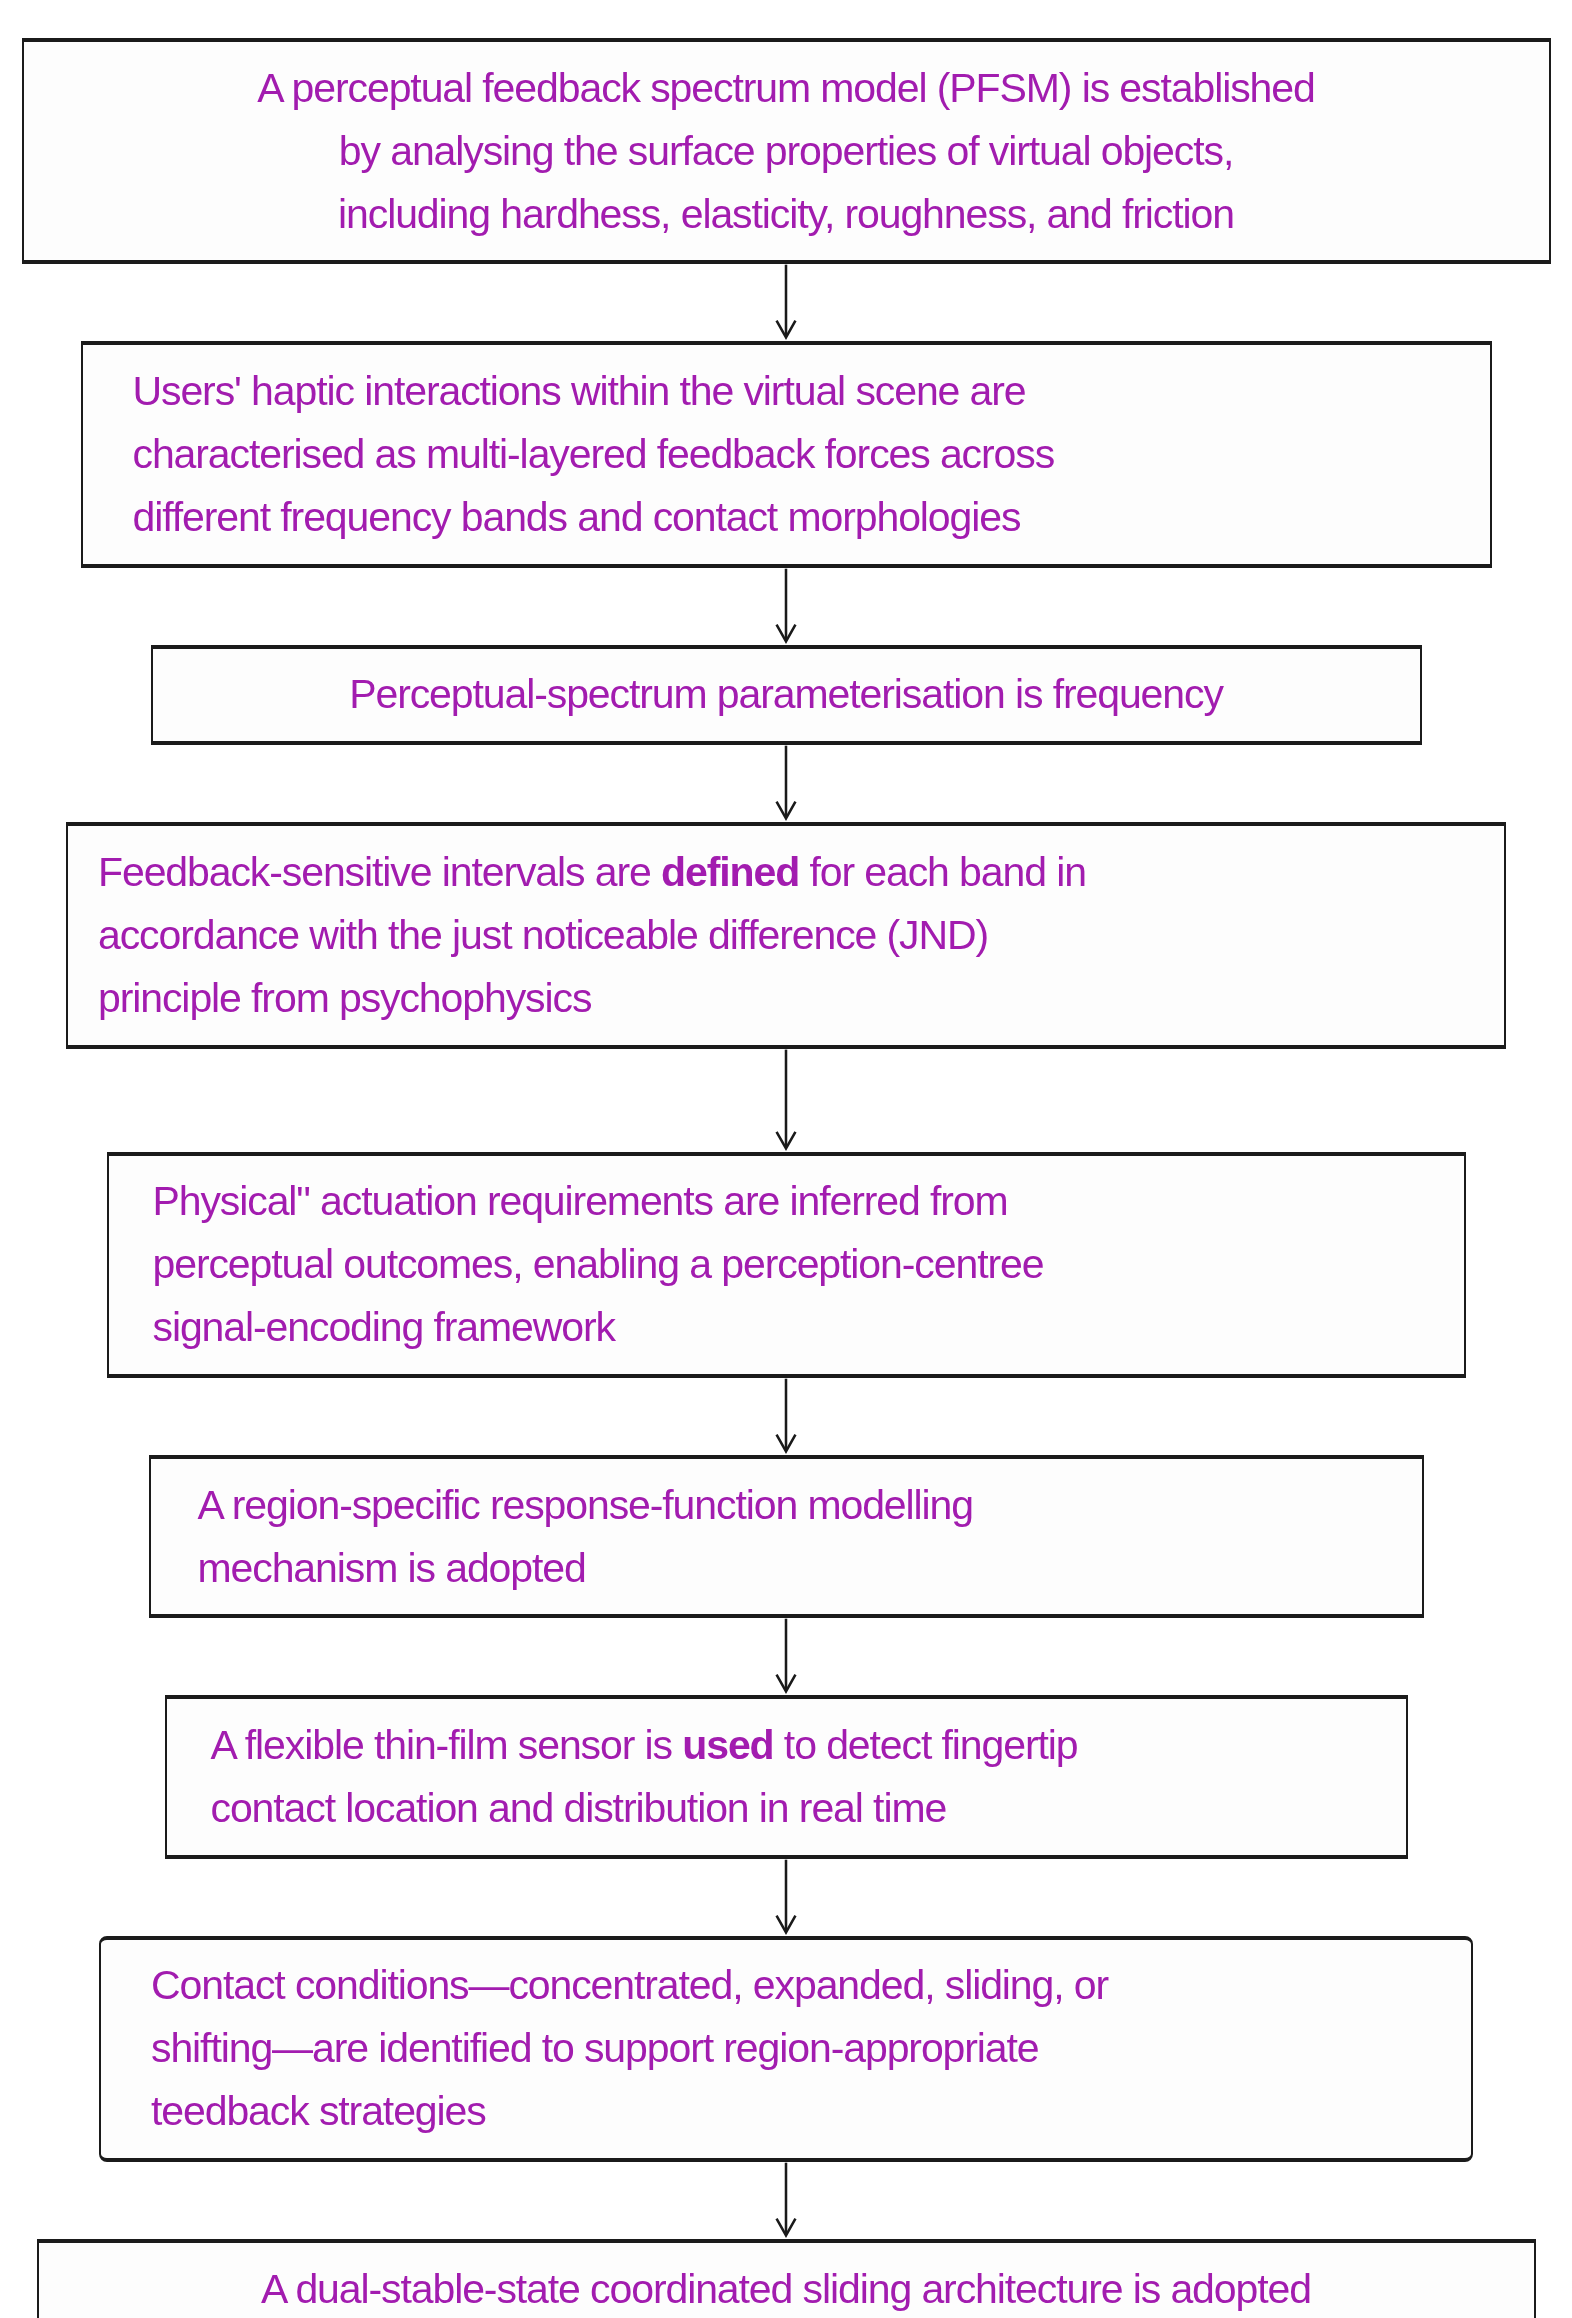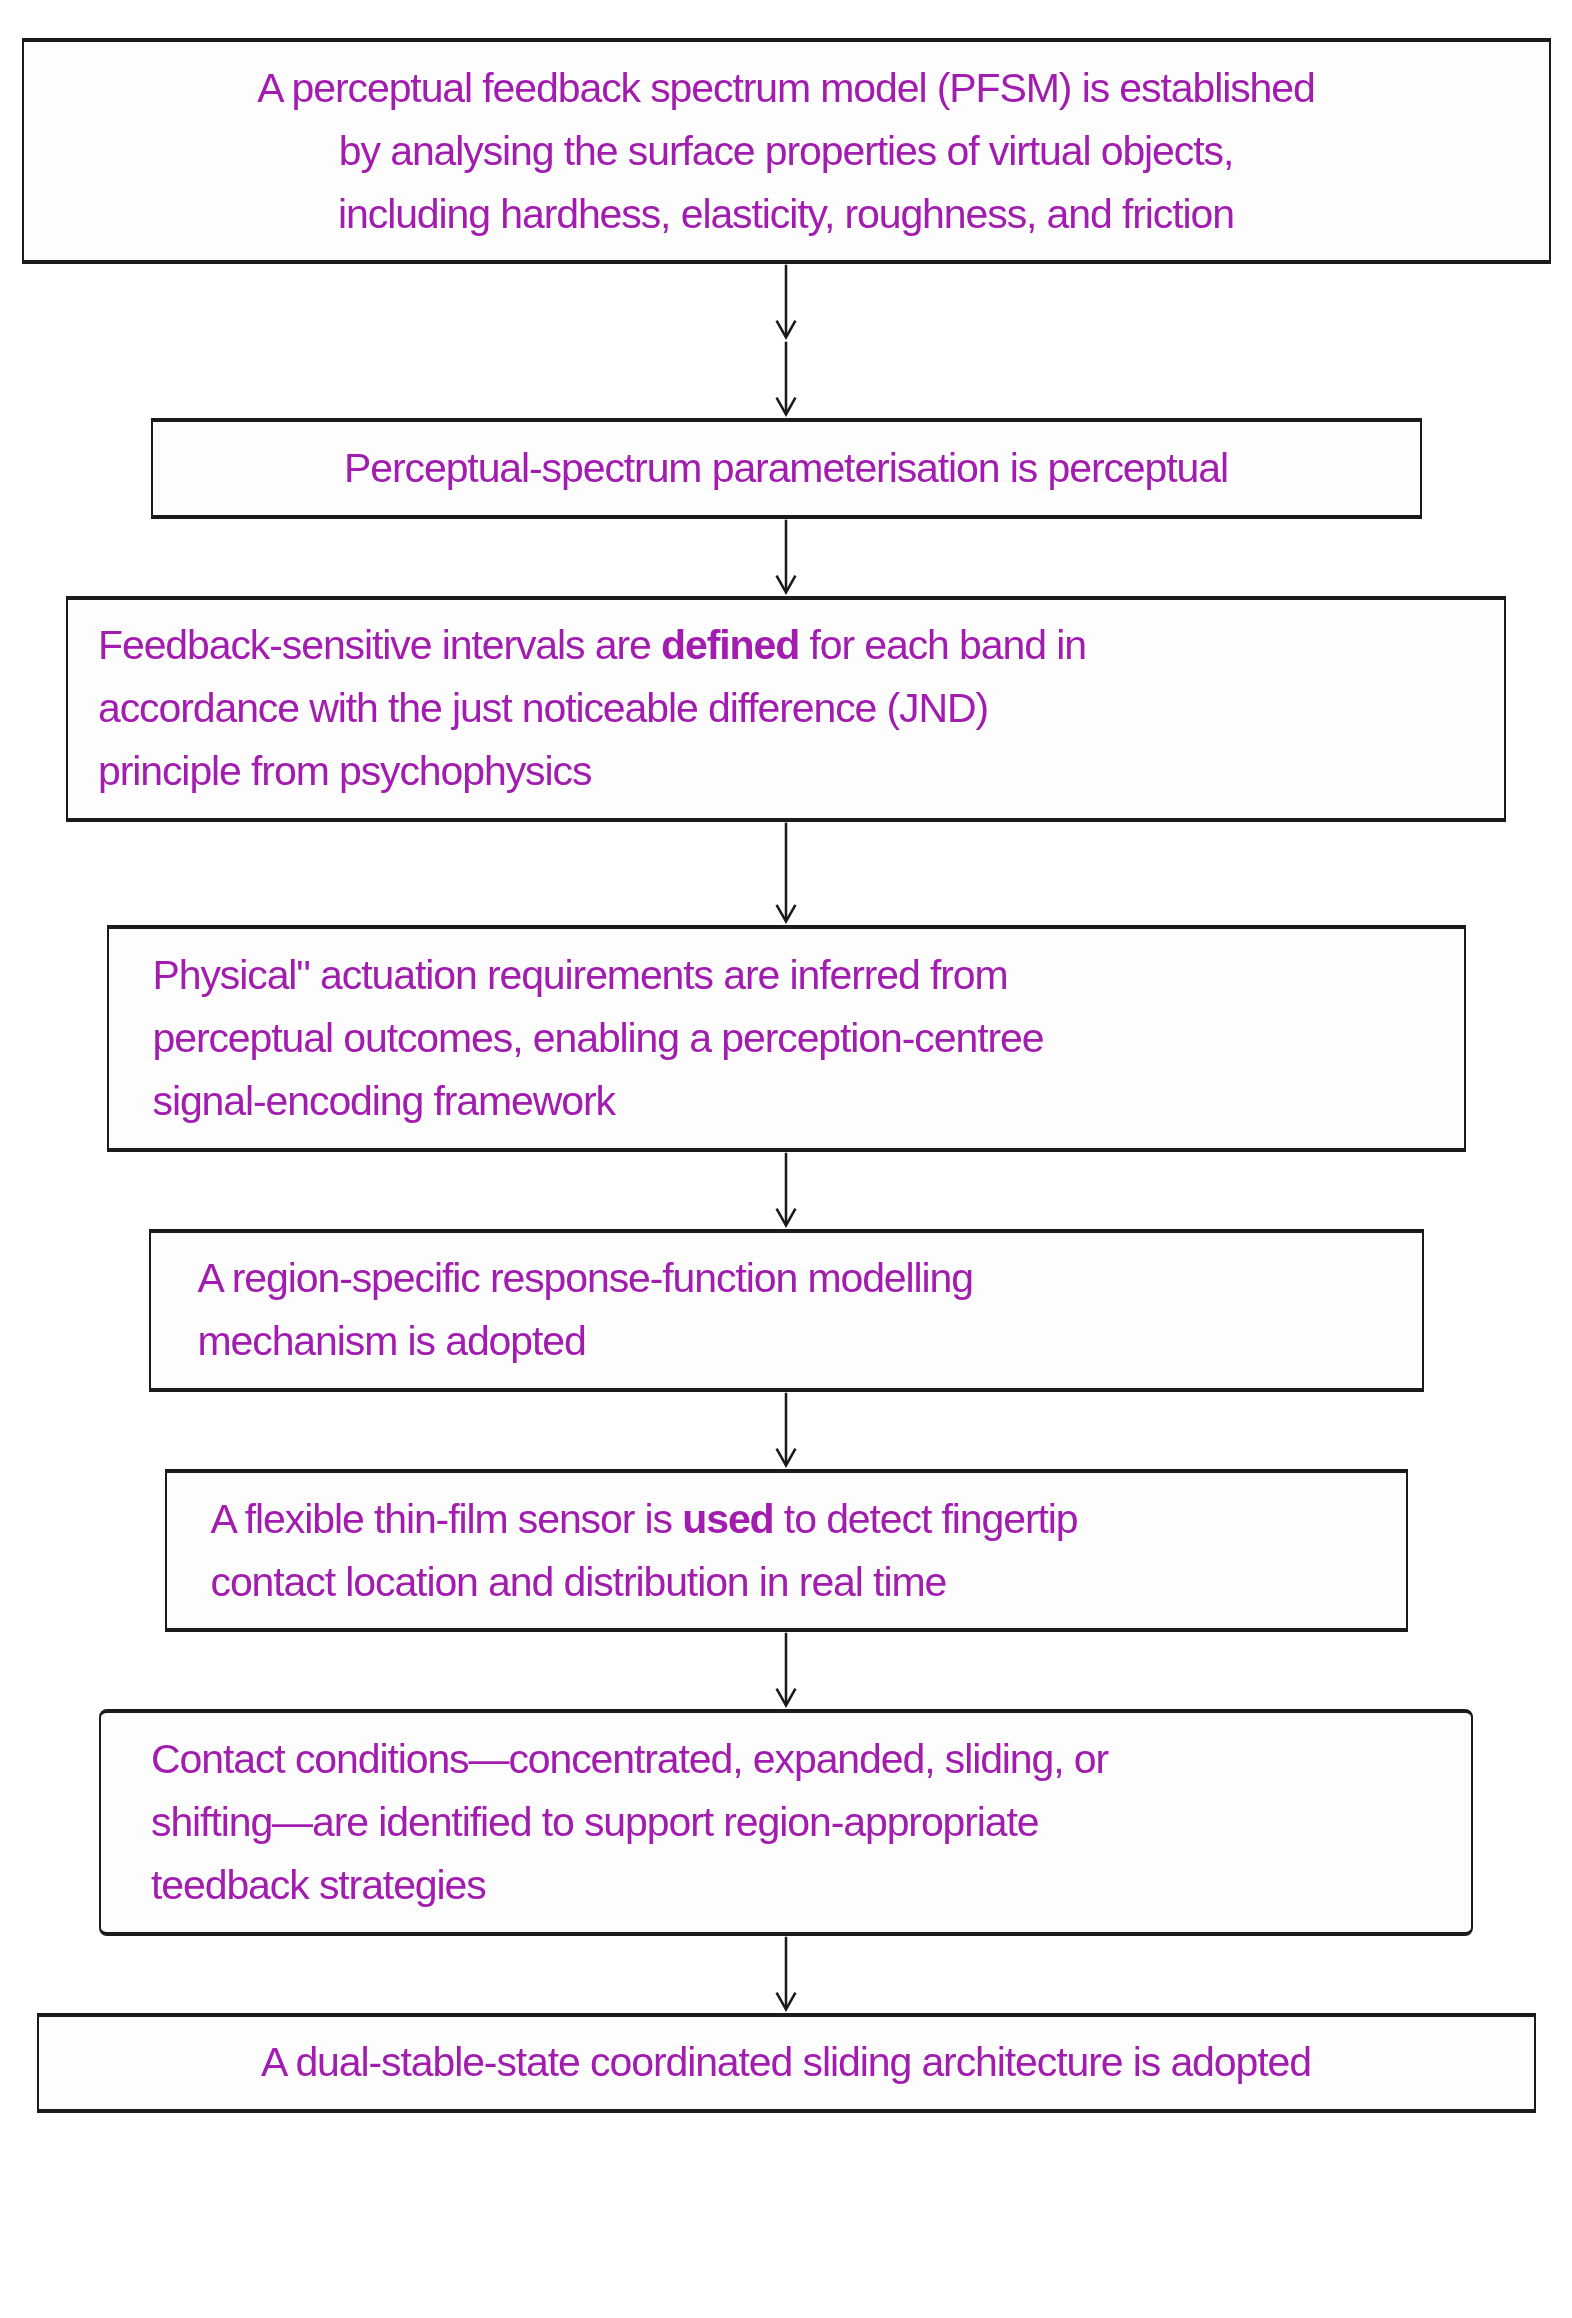--- a/index.html
+++ b/index.html
@@ -67,29 +67,32 @@
 by analysing the surface properties of virtual objects,
 including hardhess, elasticity, roughness, and friction</span></div>
 
   <div class="arrow">
       <svg width="32" height="77" viewBox="0 0 44 104">
         <line x1="22" y1="0" x2="22" y2="98"></line>
         <polyline points="9,77 22,100 35,77"></polyline>
       </svg>
     </div>
 
+  <div class="box b2"><span>Users' haptic interactions within the virtual scene are
+characterised as multi-layered feedback forces across
+different frequency bands and contact morphologies</span></div>
 
   <div class="arrow">
       <svg width="32" height="77" viewBox="0 0 44 104">
         <line x1="22" y1="0" x2="22" y2="98"></line>
         <polyline points="9,77 22,100 35,77"></polyline>
       </svg>
     </div>
 
-  <div class="box b3 centered"><span>Perceptual-spectrum parameterisation is perceptual</span></div>
+  <div class="box b3 centered"><span>Perceptual-spectrum parameterisation is frequency</span></div>
 
   <div class="arrow">
       <svg width="32" height="77" viewBox="0 0 44 104">
         <line x1="22" y1="0" x2="22" y2="98"></line>
         <polyline points="9,77 22,100 35,77"></polyline>
       </svg>
     </div>
 
   <div class="box b4"><span>Feedback-sensitive intervals are </span><b>defined</b><span> for each band in
 accordance with the just noticeable difference (JND)

